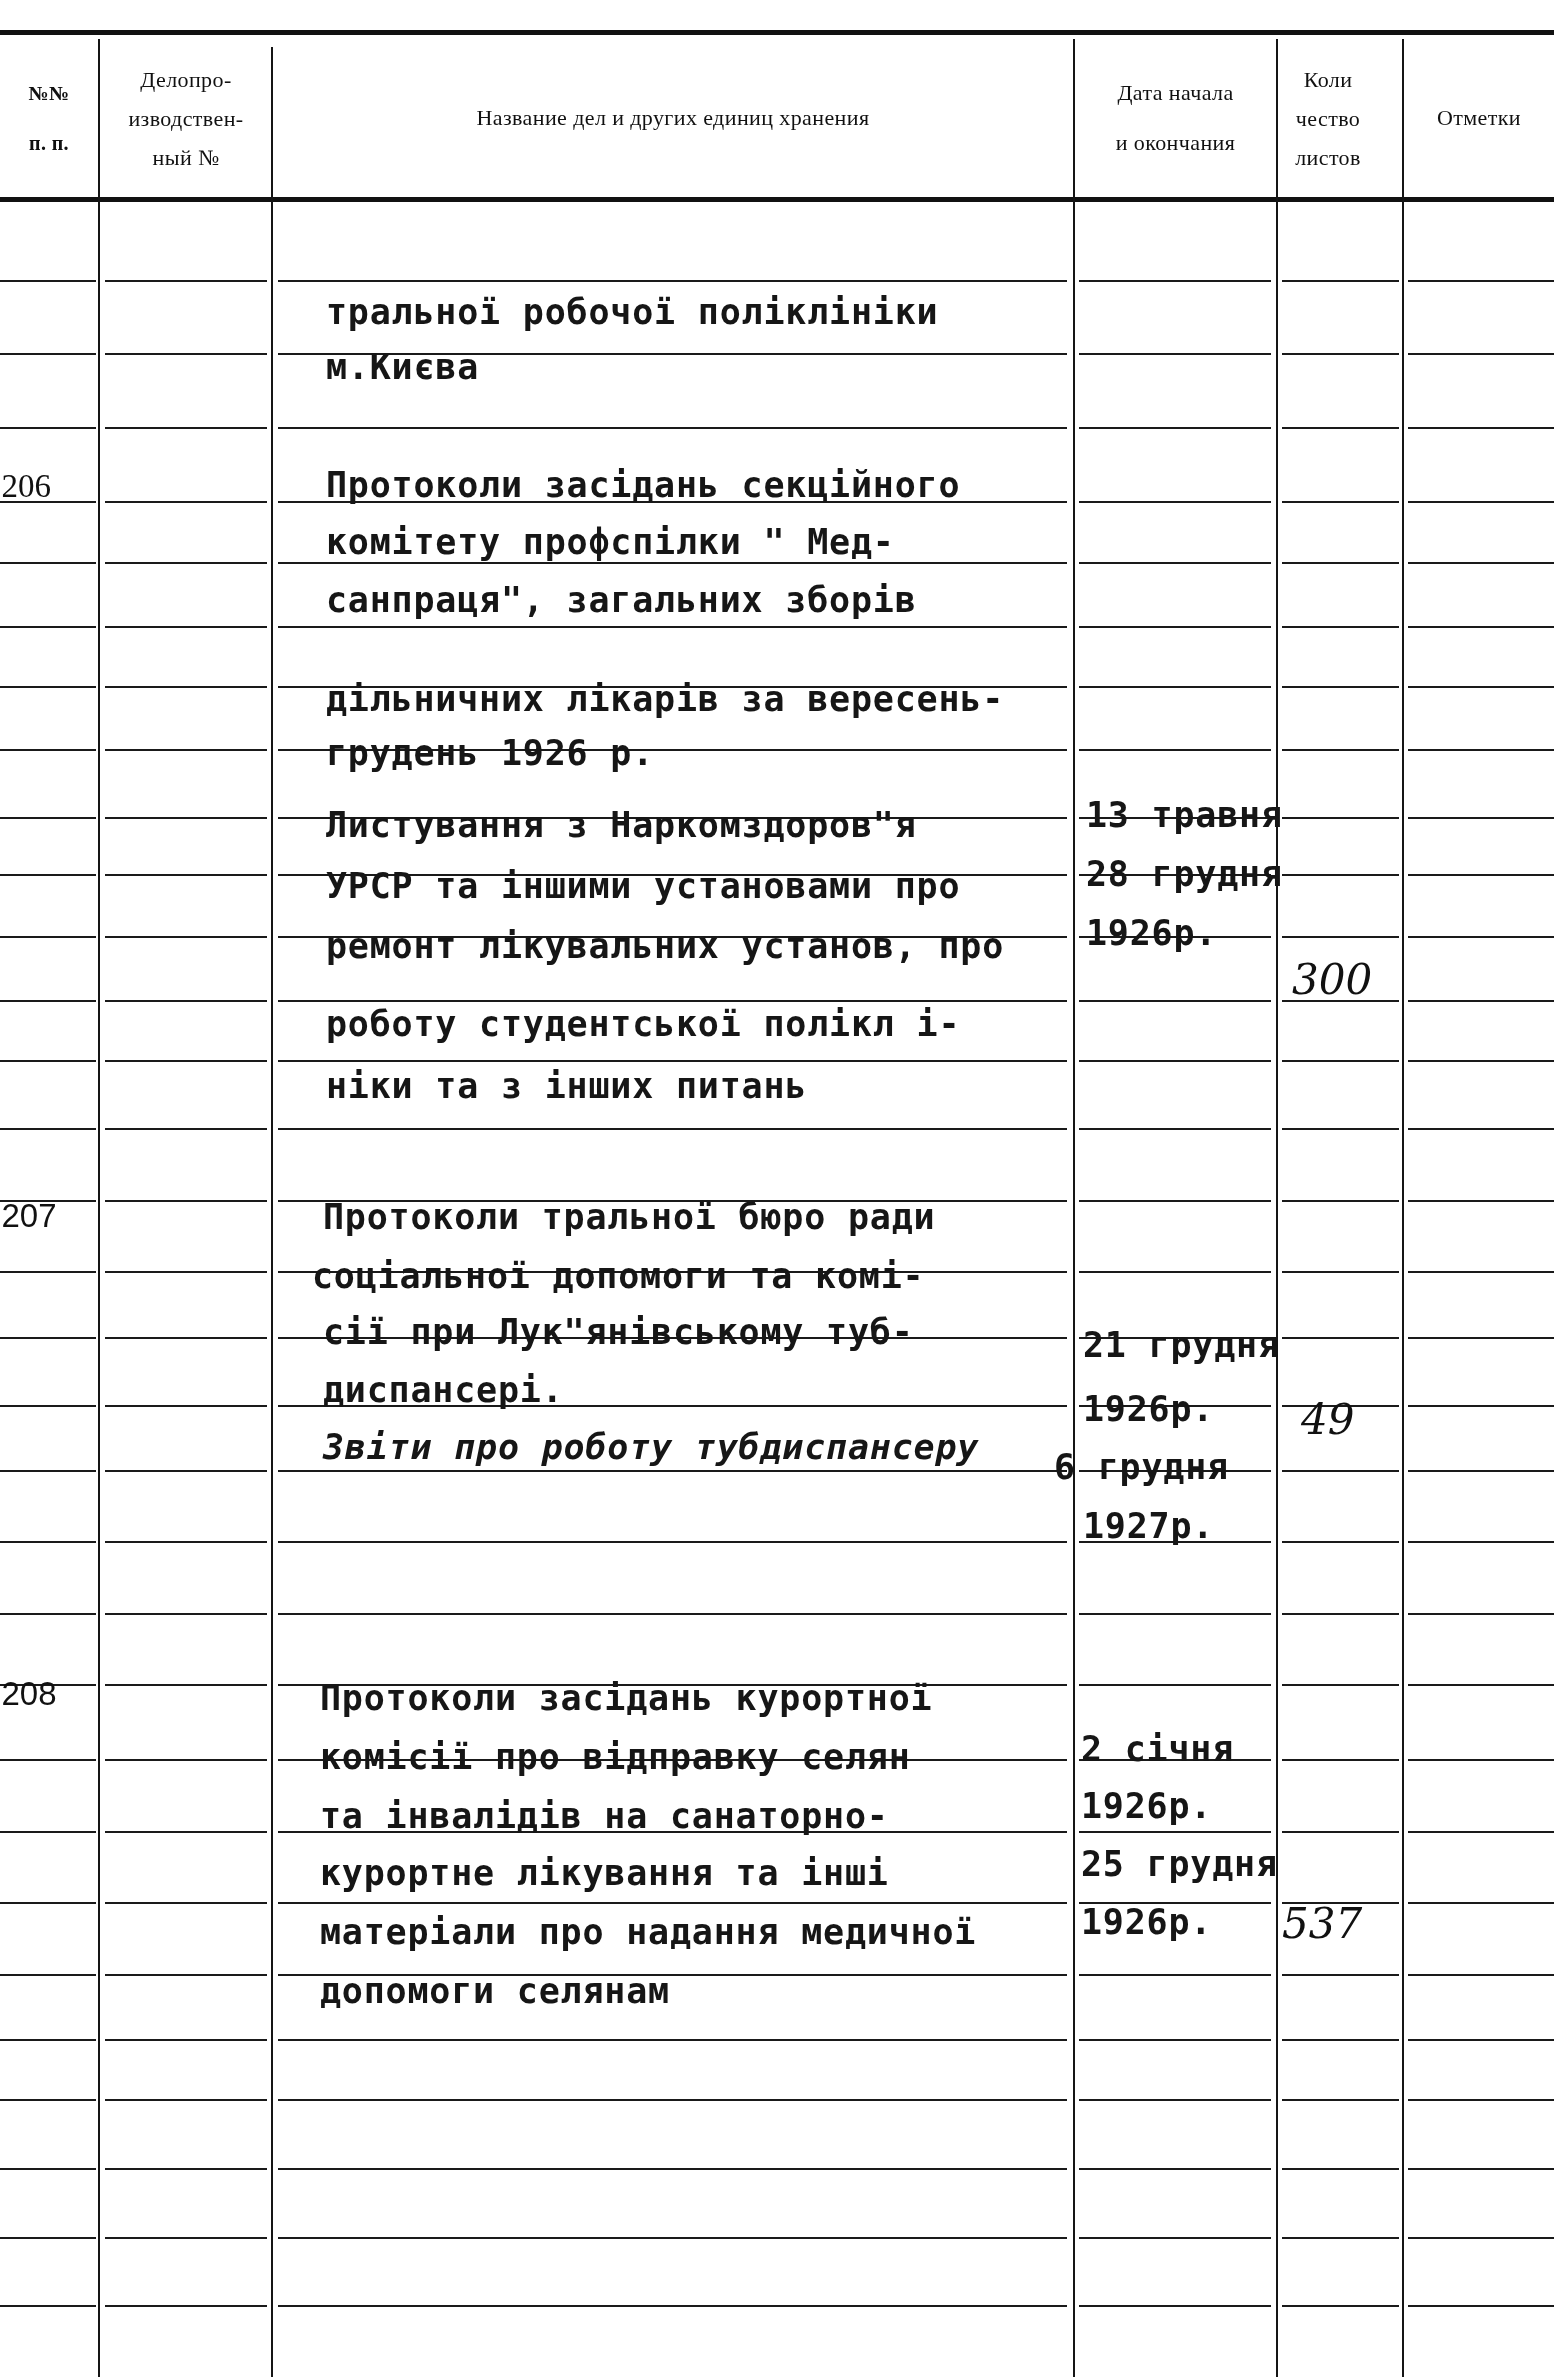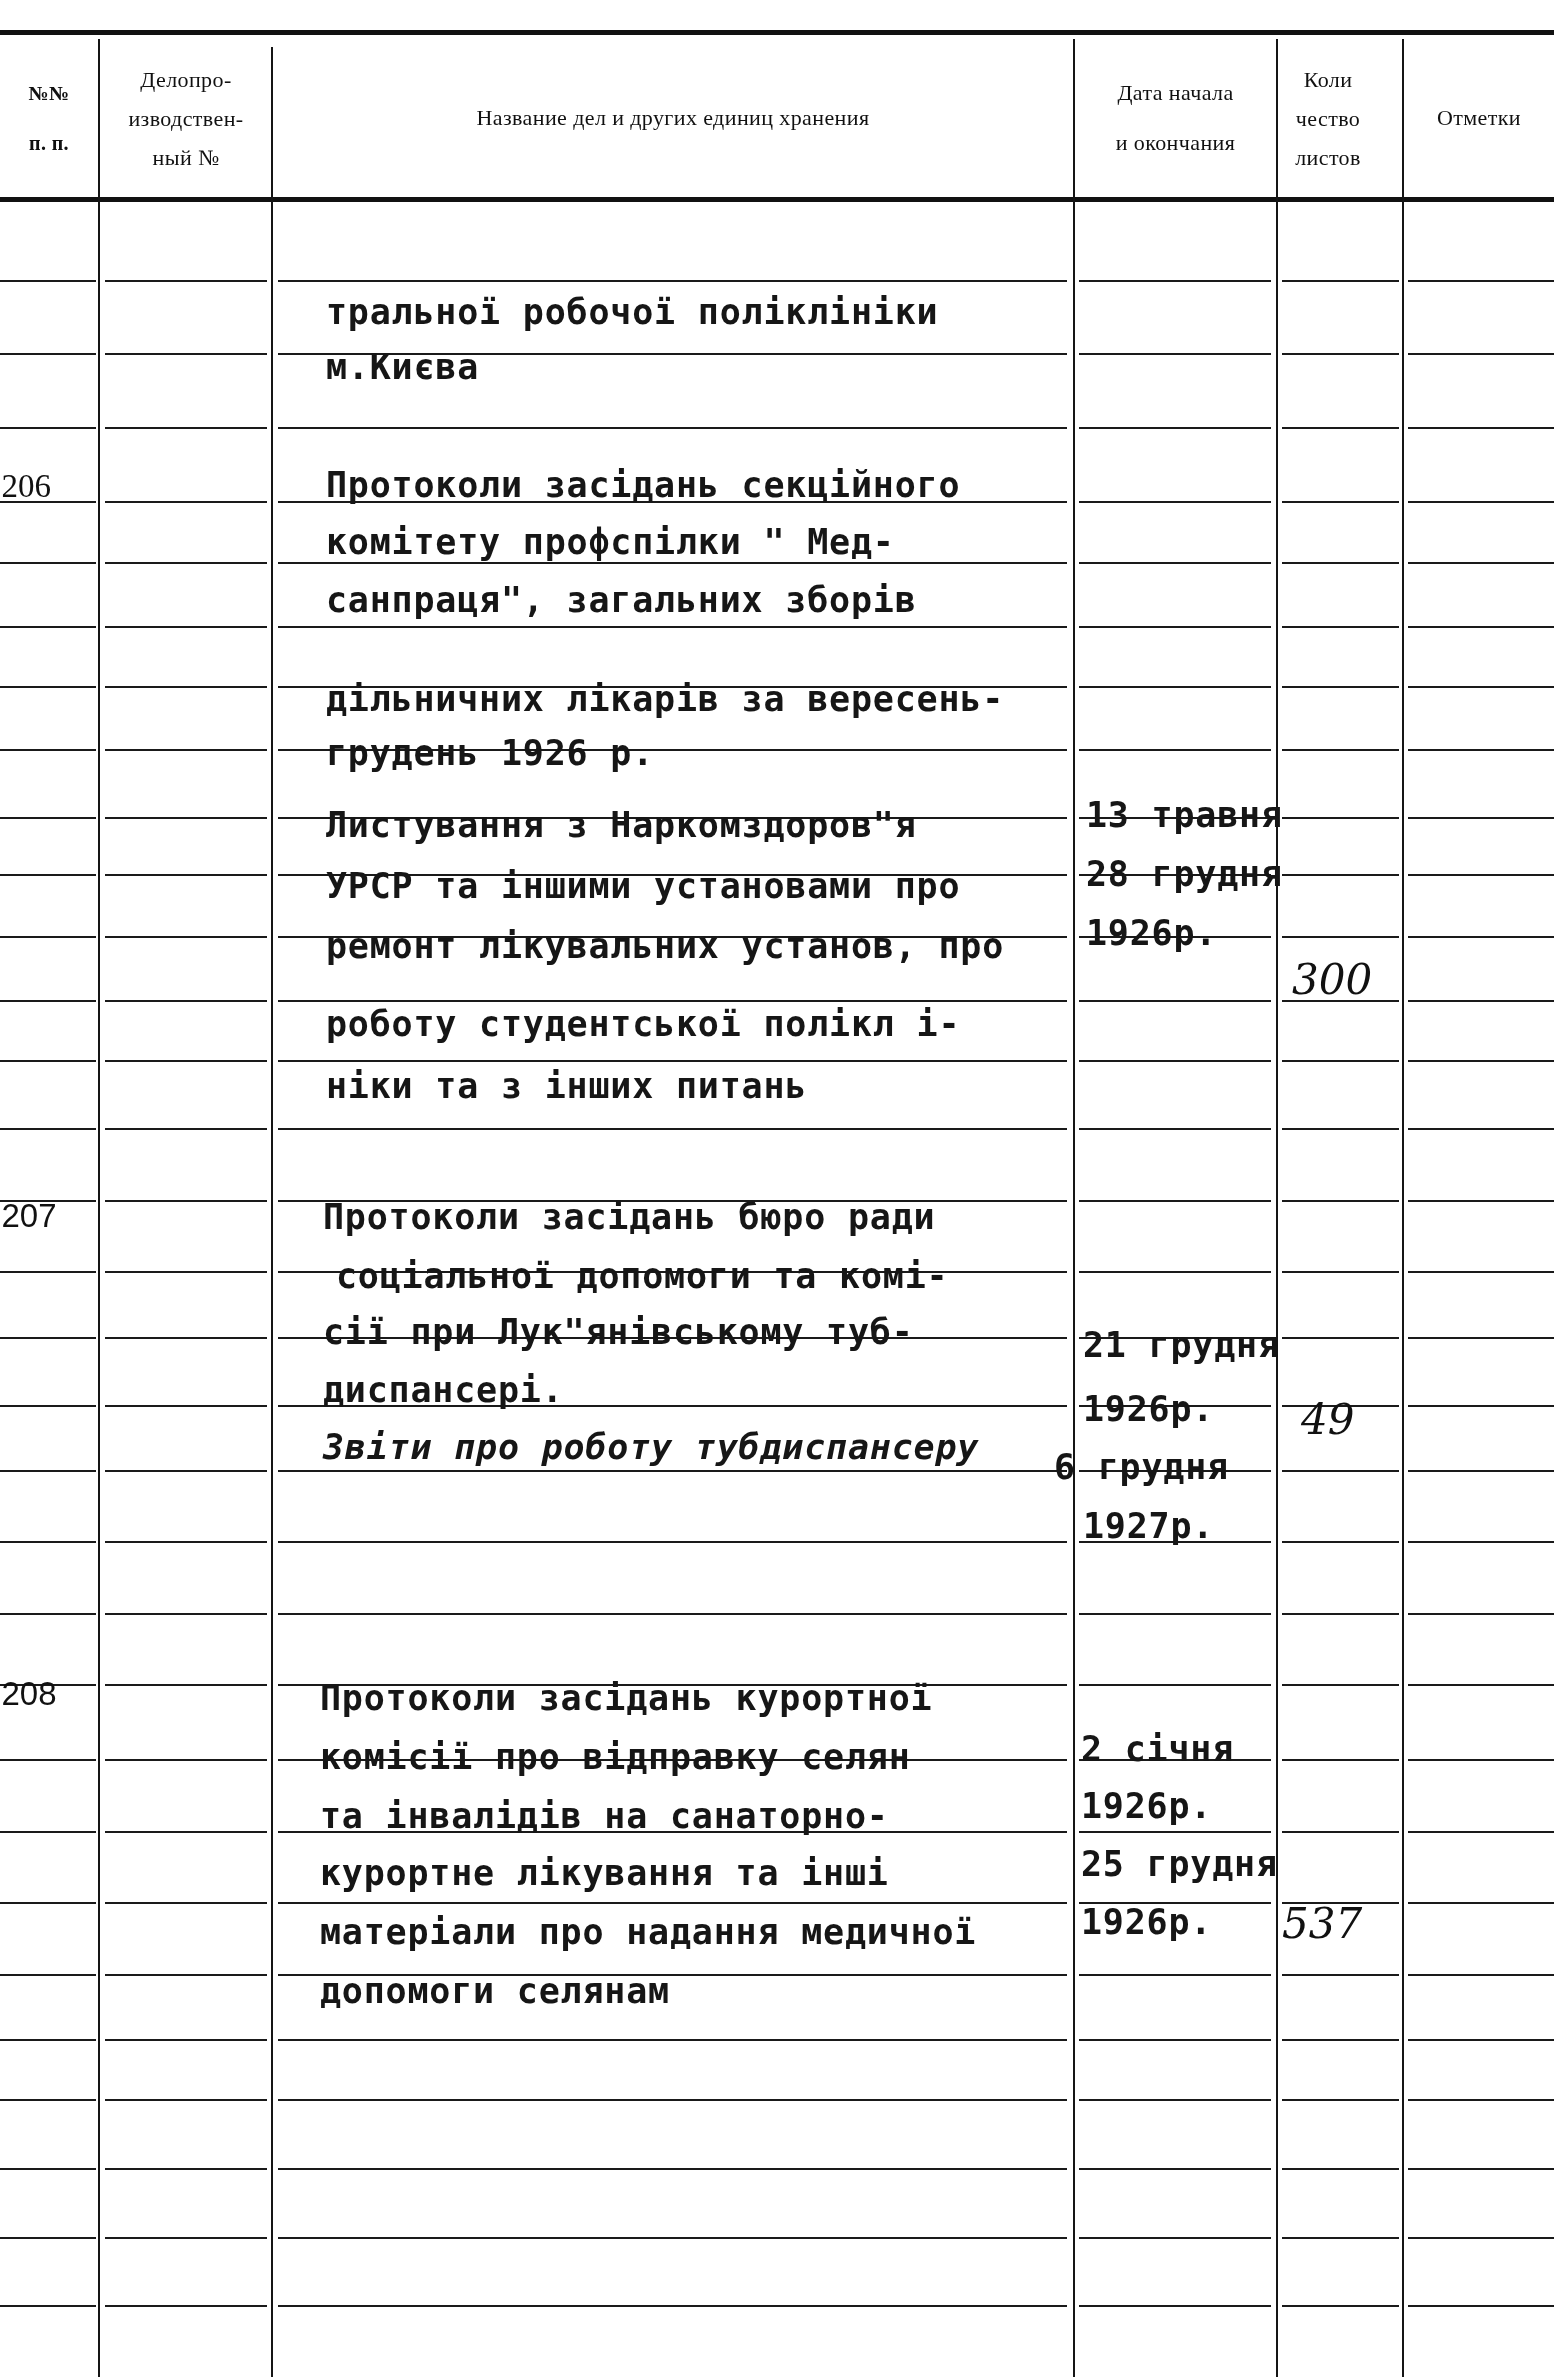--- a/index.html
+++ b/index.html
@@ -255,22 +255,22 @@
   <div class="typed" style="left:326px; top:866px;">УРСР та іншими установами про</div>
   <div class="typed" style="left:326px; top:926px;">ремонт лікувальних установ, про</div>
   <div class="typed" style="left:326px; top:1004px;">роботу студентської полікл і-</div>
   <div class="typed" style="left:326px; top:1066px;">ніки та з інших питань</div>
   <div class="typed" style="left:1086px; top:795px;">13 травня</div>
   <div class="typed" style="left:1086px; top:854px;">28 грудня</div>
   <div class="typed" style="left:1086px; top:913px;">1926р.</div>
   <div class="hand" style="left:1292px; top:955px;">300</div>
 
   <div class="numcell" style="left:1.5px; top:1197px;">207</div>
-  <div class="typed" style="left:323px; top:1197px;">Протоколи засідань бюро ради</div>
-  <div class="typed" style="left:336px; top:1256px;">соціальної допомоги та комі-</div>
+  <div class="typed" style="left:323px; top:1197px;">Протоколи тральної бюро ради</div>
+  <div class="typed" style="left:312px; top:1256px;">соціальної допомоги та комі-</div>
   <div class="typed" style="left:323px; top:1312px;">сії при Лук"янівському туб-</div>
   <div class="typed" style="left:323px; top:1370px;">диспансері.</div>
   <div class="typed" style="left:323px; top:1427px;font-style:italic;">Звіти про роботу тубдиспансеру</div>
   <div class="typed" style="left:1083px; top:1325px;">21 грудня</div>
   <div class="typed" style="left:1083px; top:1389px;">1926р.</div>
   <div class="typed" style="left:1054px; top:1447px;">6 грудня</div>
   <div class="typed" style="left:1083px; top:1506px;">1927р.</div>
   <div class="hand" style="left:1301px; top:1395px;">49</div>
 
   <div class="numcell" style="left:1.5px; top:1675px;">208</div>

